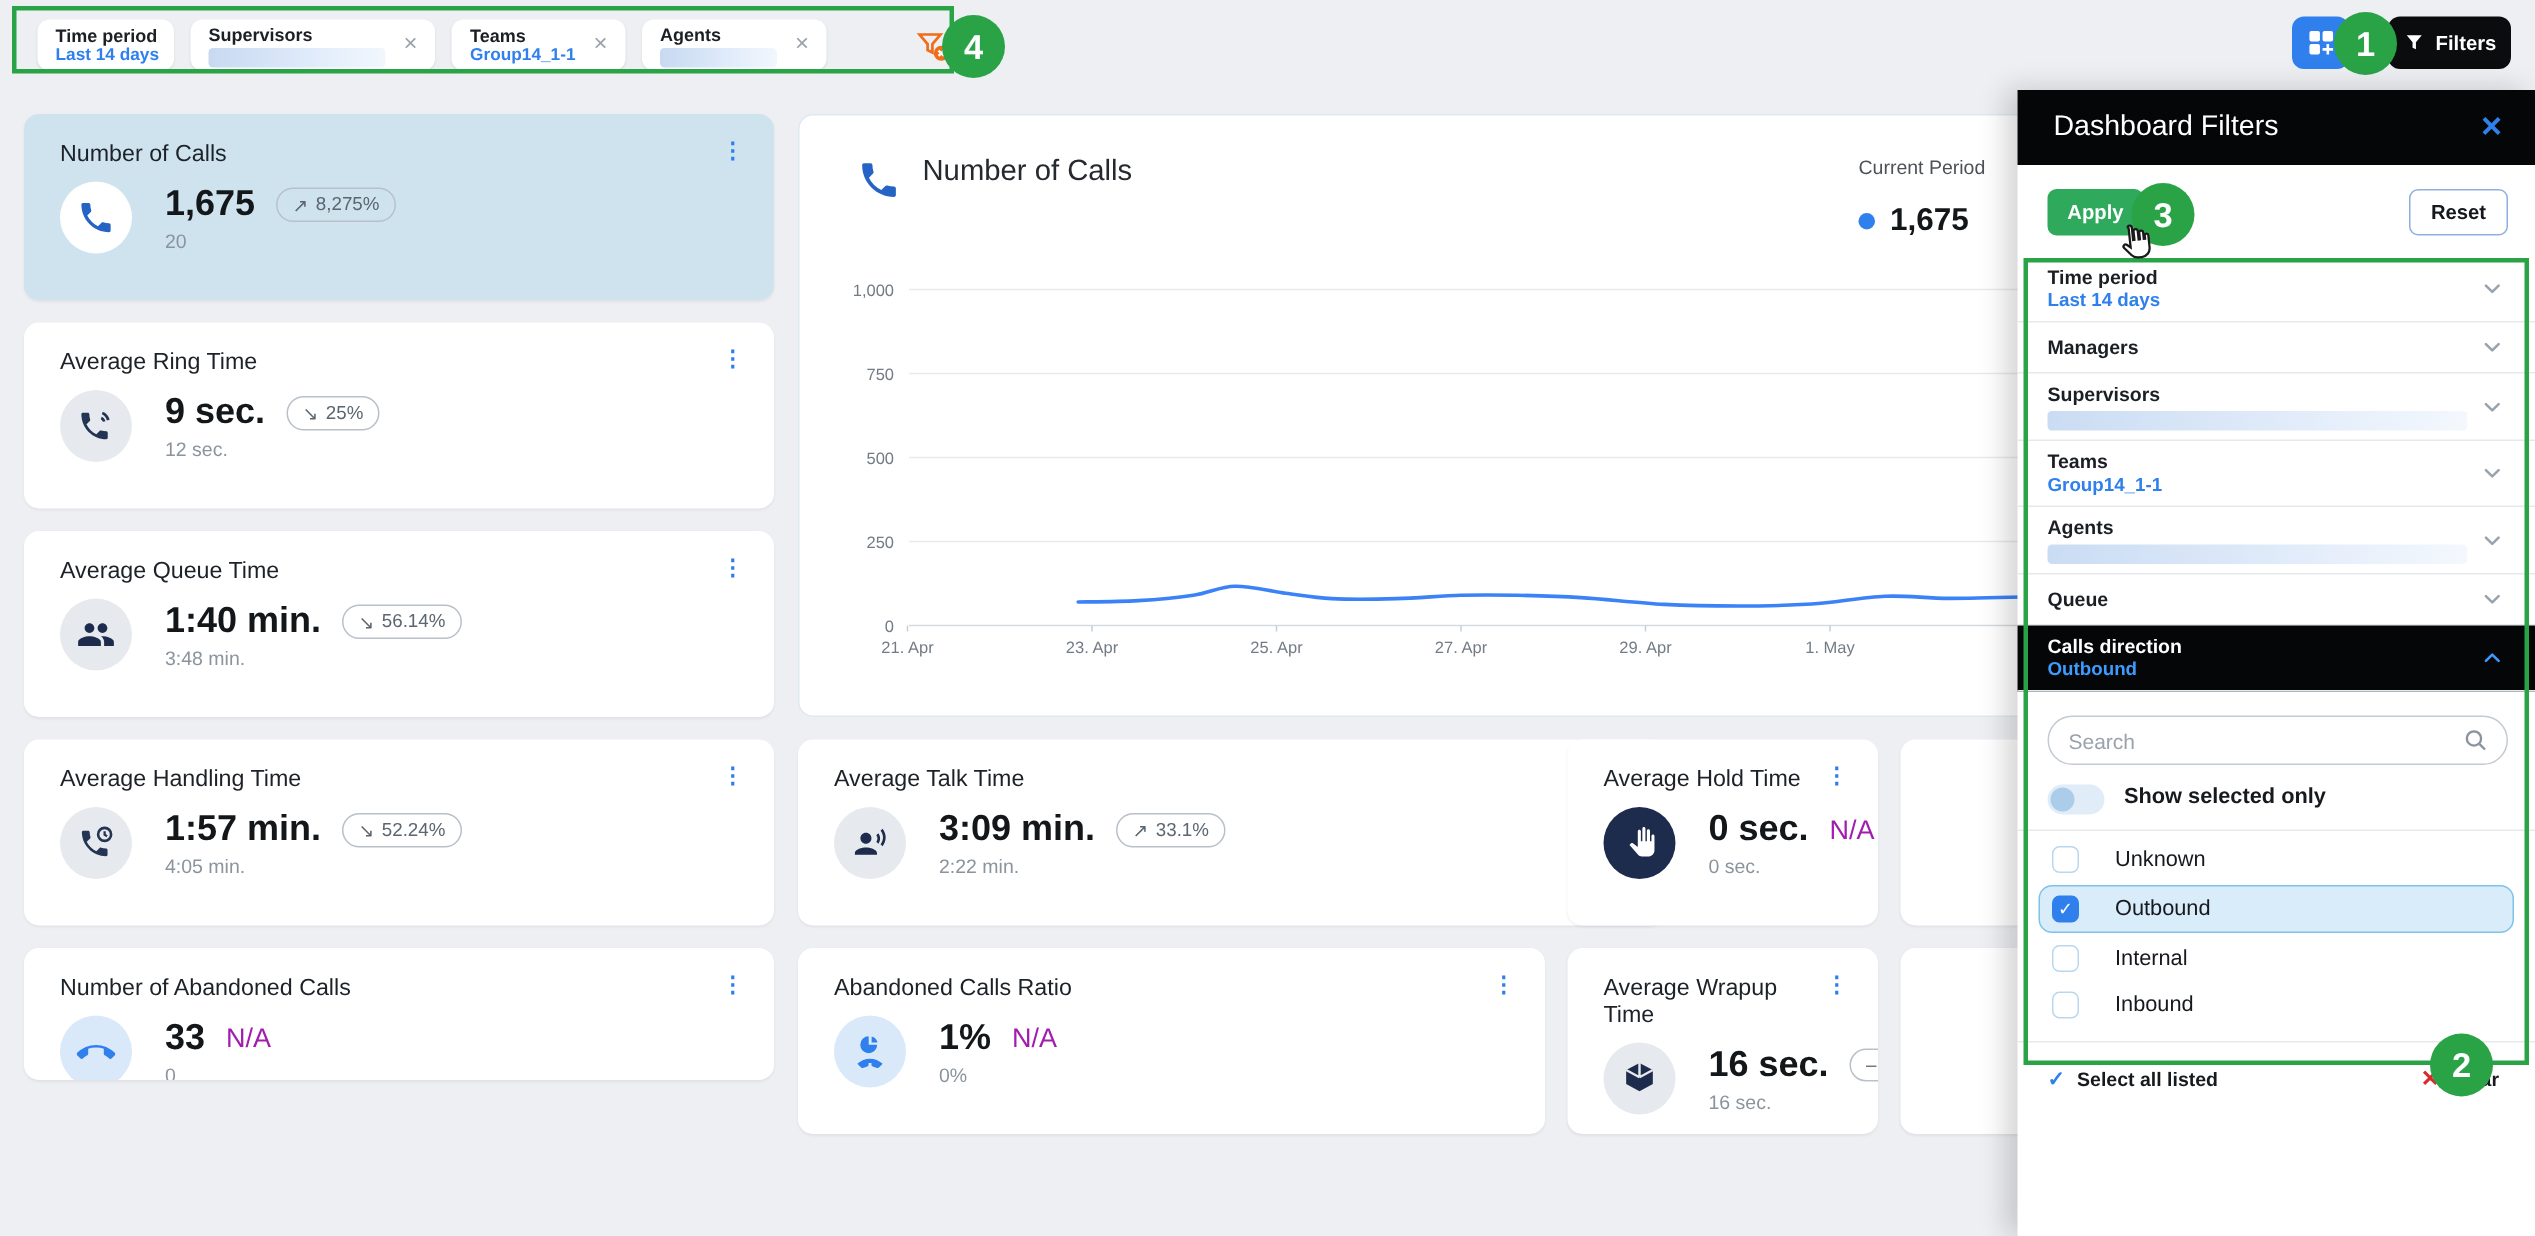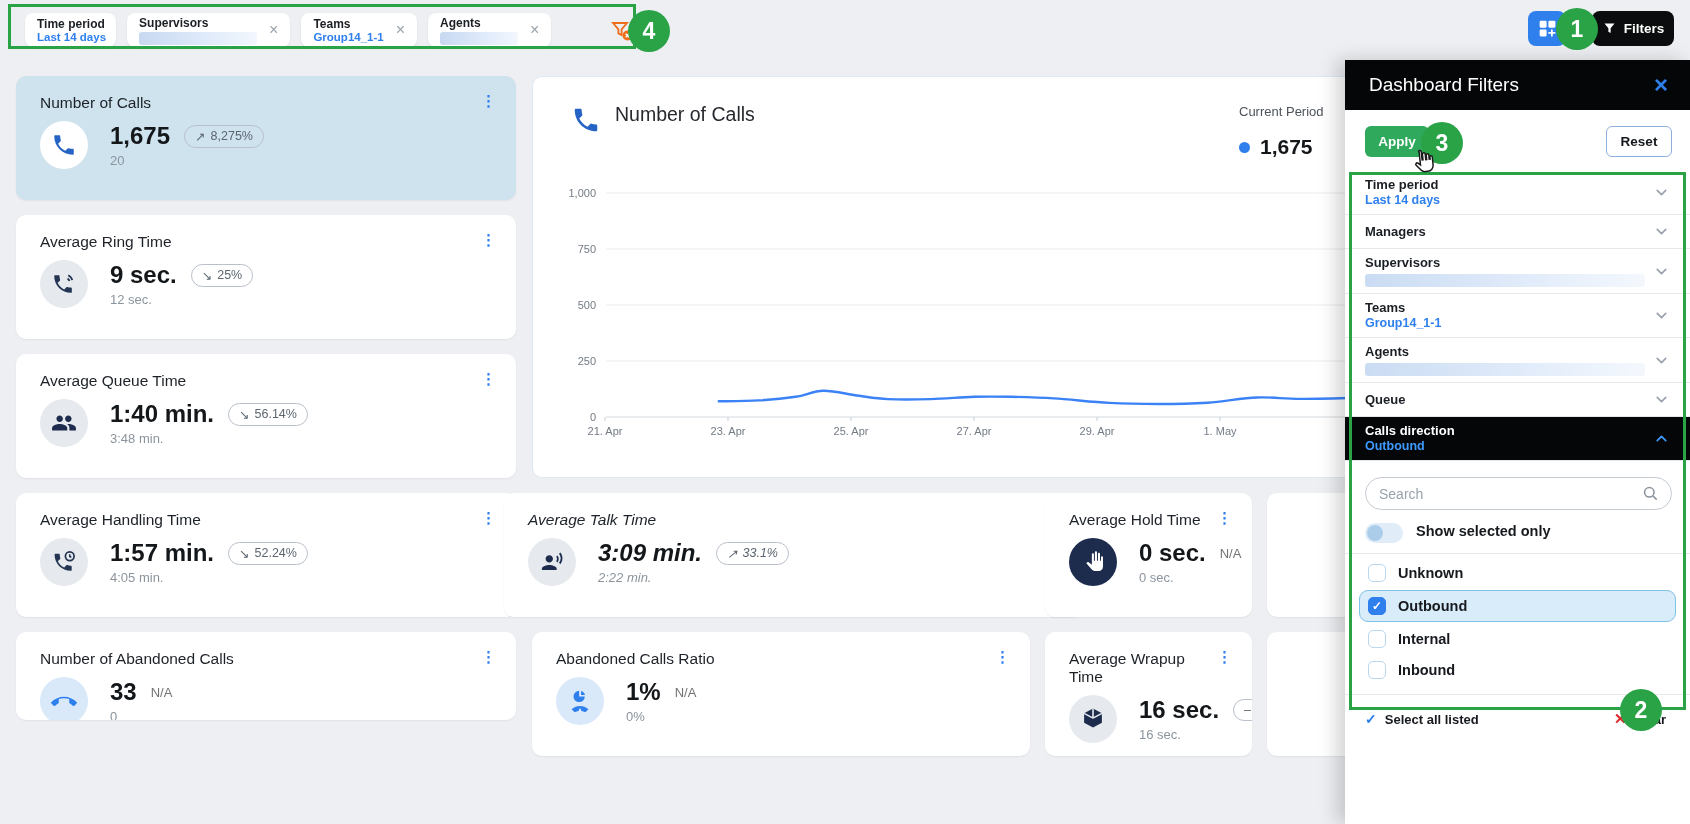--- a/index.html
+++ b/index.html
@@ -26,21 +26,21 @@
   .kpi-card.selected { background:#cfe3ee; }
   .kpi-head { display:flex; justify-content:space-between; align-items:flex-start; padding:18px 14px 0 24px; }
   .kpi-title { font-size:15.5px; color:#1d2228; }
   .kebab { color:#2f80ed; font-size:15px; font-weight:bold; line-height:14px; letter-spacing:0; cursor:pointer; padding:0 6px; }
   .kpi-body { display:flex; align-items:center; gap:22px; padding-left:24px; margin-top:9px; }
   .kpi-icon { width:48px; height:48px; border-radius:50%; flex:0 0 48px; display:flex; align-items:center; justify-content:center; }
   .kpi-icon svg { width:26px; height:26px; }
   .kpi-valrow { display:flex; align-items:center; gap:14px; }
   .kpi-value { font-size:24px; font-weight:bold; color:#14171a; white-space:nowrap; }
   .pill { display:inline-flex; align-items:center; gap:5px; border:1px solid #b9c0c9; border-radius:999px; padding:3px 10px; font-size:12.5px; color:#5c6670; white-space:nowrap; background:transparent; }
-  .na { font-size:13px; color:#737373; }
+  .na { font-size:18px; color:#a21caf; }
   .kpi-sub { font-size:13px; color:#8b949d; margin-top:3px; }
 
   
   #chart-card { position:absolute; left:532px; top:76px; width:840px; height:402px; background:#fff; border:1px solid #dde9f1; border-radius:10px; z-index:1; }
   #chart-title { position:absolute; left:82px; top:26px; font-size:19.5px; color:#26292e; }
   #chart-phone { position:absolute; left:38px; top:28px; color:#2563c4; }
   #legend-label { position:absolute; left:706px; top:27px; font-size:13px; color:#4c5258; white-space:nowrap; }
   #legend-valrow { position:absolute; left:706px; top:58px; display:flex; align-items:center; gap:10px; white-space:nowrap; }
   #legend-dot { width:11px; height:11px; border-radius:50%; background:#2f80ed; }
   #legend-value { font-size:21px; font-weight:bold; color:#14171a; }
@@ -66,21 +66,21 @@
   #search-wrap { position:relative; margin:16px 18px 12px 20px; }
   #search-input { width:100%; height:33px; border:1px solid #c3cad1; border-radius:17px; padding:0 36px 0 13px; font-size:14px; color:#333; outline:none; font-family:"Liberation Sans",sans-serif; }
   #search-input::placeholder { color:#9aa3ad; }
   #search-icon { position:absolute; right:12px; top:7px; }
   #toggle-row { display:flex; align-items:flex-start; gap:13px; margin:13px 18px 0 20px; }
   #toggle { width:38px; height:20px; border-radius:10px; background:#e0edf8; position:relative; cursor:pointer; flex:0 0 38px; }
   #toggle .knob { position:absolute; left:2px; top:2px; width:16px; height:16px; border-radius:50%; background:#abcde9; }
   #toggle-label { font-size:14.5px; font-weight:bold; color:#16191d; }
   .divider { border-top:1px solid #e6e9ec; margin:10px 0 0 0; }
   #options { margin:5px 14px 0 14px; }
-  .opt { display:flex; align-items:center; gap:12px; padding:4px 8px; margin-top:3px; font-size:14.5px; font-weight:bold; color:#16191d; border:1.5px solid transparent; cursor:pointer; }
+  .opt { display:flex; align-items:center; gap:24px; padding:4px 8px; margin-top:3px; font-size:14.5px; font-weight:normal; color:#16191d; border:1.5px solid transparent; cursor:pointer; }
   .cb { width:18px; height:18px; border-radius:5px; border:1.6px solid #b9d7ee; background:#fff; flex:0 0 18px; display:flex; align-items:center; justify-content:center; color:#fff; font-size:12px; }
   .opt.checked { background:#d8ecf9; border-color:#7fc2e8; border-radius:9px; padding-top:6px; padding-bottom:6px; }
   .opt.checked .cb { background:#2f80ed; border-color:#2f80ed; }
   #foot { display:flex; justify-content:space-between; align-items:center; margin:15px 24px 0 20px; }
   #sel-all { display:flex; align-items:center; gap:8px; font-size:13px; font-weight:bold; color:#16191d; cursor:pointer; }
   #sel-all .chk { color:#2f80ed; font-size:14px; font-weight:bold; }
   #clear { display:flex; align-items:center; gap:7px; font-size:13px; font-weight:bold; color:#16191d; cursor:pointer; }
   #clear .x { color:#d92b2b; font-size:15px; font-weight:bold; }
   #cursor-hand { position:absolute; left:1410px; top:148px; z-index:31; transform:rotate(-6deg); }
 </style>
@@ -257,21 +257,21 @@
         </span>
       <div class="kpi-col">
         <div class="kpi-valrow">
           <span class="kpi-value">33</span>
           <span class="na">N/A</span>
         </div>
         <div class="kpi-sub">0</div>
       </div>
     </div>
     </div>
-    <div class="kpi-card" style="left: 504px; top: 493px; width: 578px; height: 124px; font-style: italic;">
+    <div class="kpi-card" style="left: 532px; top: 493px; width: 578px; height: 124px;">
     <div class="kpi-head">
       <span class="kpi-title">Average Talk Time</span>
       <span class="kebab">⋮</span>
     </div>
     <div class="kpi-body">
       <span class="kpi-icon" style="background:#e6e9ee;color:#1d2b4d;">
           <svg viewBox="0 0 24 24" fill="currentColor">
             <path d="M9.5 12.5c1.9 0 3.4-1.5 3.4-3.4S11.4 5.7 9.5 5.7 6.1 7.2 6.1 9.1s1.5 3.4 3.4 3.4zm0 2.2c-2.3 0-6.8 1.1-6.8 3.4v1.2h13.6v-1.2c0-2.3-4.5-3.4-6.8-3.4z"></path>
             <path d="M15.9 7.2l1.2-1.2c1.5 1.9 1.5 4.5 0 6.4L15.9 11.2c.9-1.2.9-2.8 0-4z"></path>
             <path d="M18.5 4.4l1.2-1.2c2.6 3.2 2.6 7.6 0 10.8l-1.2-1.2c2-2.5 2-5.9 0-8.4z"></path>

